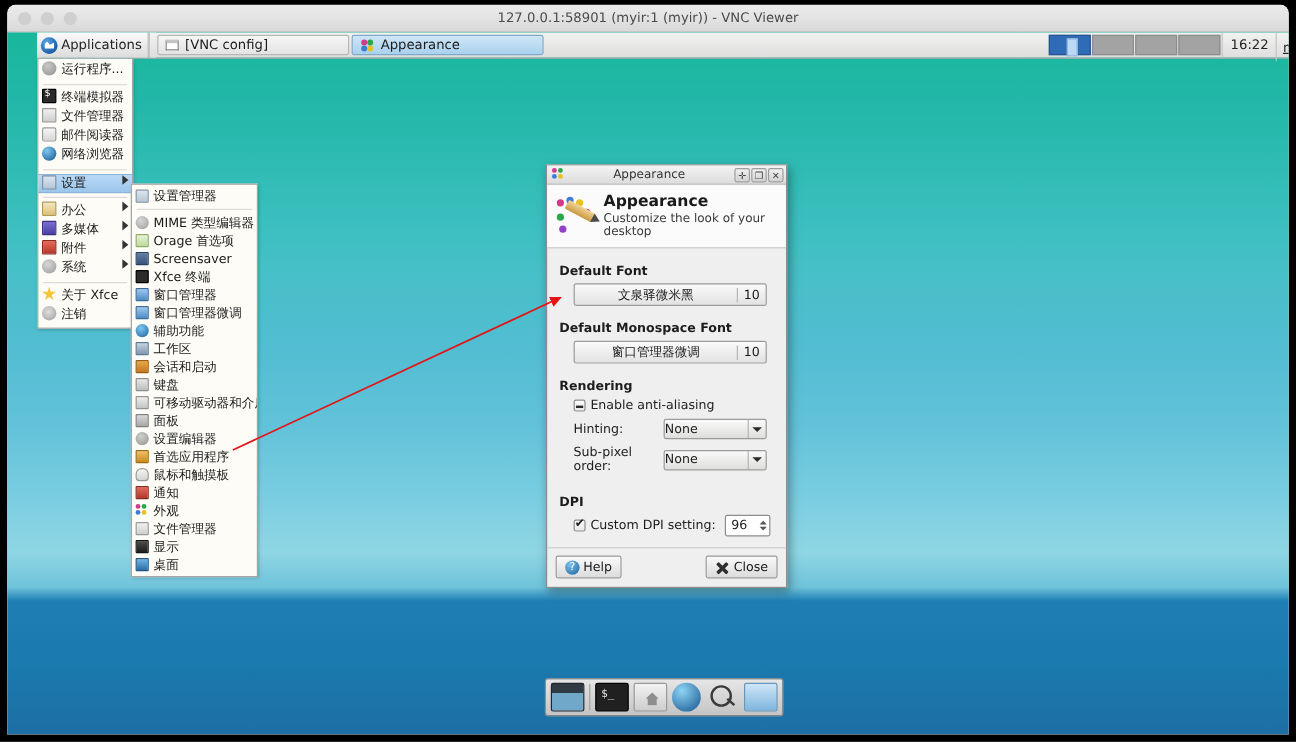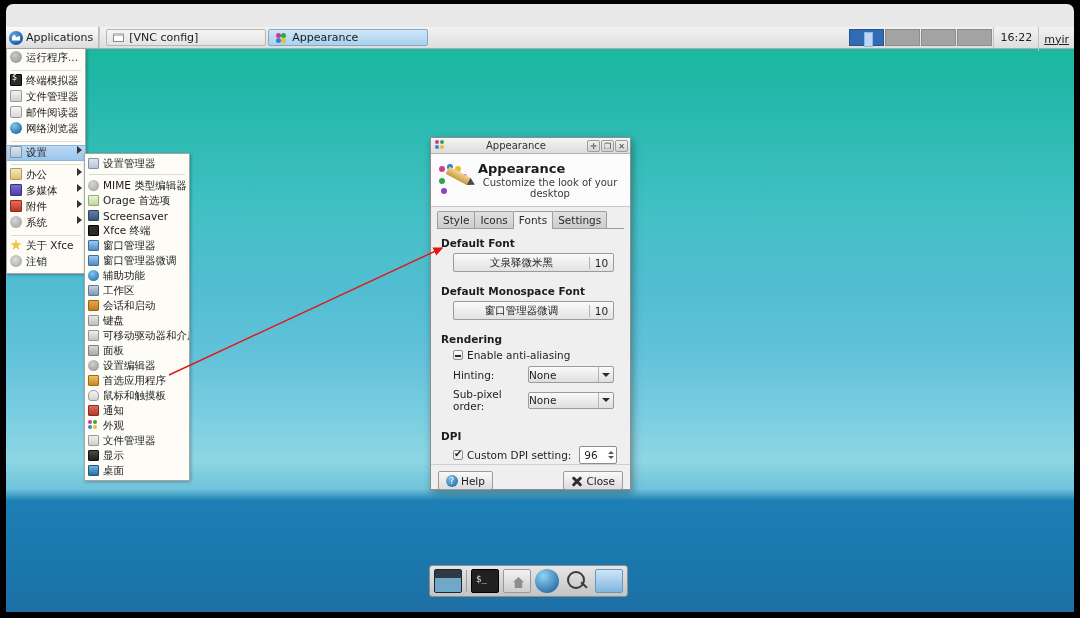--- a/index.html
+++ b/index.html
@@ -49,21 +49,21 @@
         #52bdd2 45%,
         #62c2da 56%,
         #79cde0 66%,
         #8ed6e4 74%,
         #6fc3da 79%,
         #1e7fb4 81%,
         #1a79ae 90%,
         #1d6fa4 100%);
     overflow: hidden;
   }
-  #desktop-clip { position: absolute; inset: 0; }
+  #desktop-clip { position: absolute; inset: 0; margin-left: 25px; }
 
   
   #xfce-panel {
     position: absolute; left: 0; top: 0;
     width: 1068px; height: 22px;
     background: linear-gradient(#f2f2f0, #dedede);
     border-bottom: 1px solid #aaa;
     display: flex; align-items: stretch;
     font-size: 11px;
   }
@@ -307,21 +307,21 @@
     transform: rotate(28deg);
     border-radius: 1px;
   }
   #dlg-header-pencil::after {
     content: ""; position: absolute; right: -6px; top: 0;
     width: 0; height: 0;
     border-left: 7px solid #4a4a4a;
     border-top: 4px solid transparent; border-bottom: 4px solid transparent;
   }
   #dlg-header-title { font-size: 13px; font-weight: bold; color: #1a1a1a; }
-  #dlg-header-sub { font-size: 10px; color: #3a3a3a; margin-top: 1px; text-align: center; }
+  #dlg-header-sub { font-size: 10px; color: #3a3a3a; margin-top: 1px; }
 
   #dlg-body { flex: 1; padding: 5px 6px 0; display: flex; flex-direction: column; }
   #tabs { display: flex; align-items: flex-end; border-bottom: 1px solid #9e9e9e; height: 17px; }
   .tab {
     padding: 2px 5px 2px;
     font-size: 10.5px;
     border: 1px solid #9e9e9e;
     border-bottom: none;
     margin-right: -1px;
     background: linear-gradient(#e0e0e0, #cdcdcd);
@@ -454,20 +454,28 @@
     width: 8px; height: 2px; background: #3a3a3a; transform: rotate(42deg);
   }
   .dk-folder { background: linear-gradient(#cfe6f7, #7fb6de); border: 1px solid #6897be; border-radius: 2px; }
   .dock-sep { width: 1px; height: 22px; background: #a0a0a0; }
 </style>
 </head>
 <body>
 
 <div id="vnc-window">
 
+  <div id="vnc-titlebar">
+    <div class="traffic-lights">
+      <div class="tl"></div>
+      <div class="tl"></div>
+      <div class="tl"></div>
+    </div>
+    <div id="vnc-title">127.0.0.1:58901 (myir:1 (myir)) - VNC Viewer</div>
+  </div>
 
   <div id="desktop">
     <div id="desktop-clip">
 
       <div id="xfce-panel">
         <div id="apps-button">
           <span class="xfce-logo"></span>
           <span>Applications</span>
         </div>
         <div id="taskbar-sep"></div>
@@ -664,26 +672,20 @@
             <span class="dot" style="left:22px;top:10px;background:#d13b8a"></span>
             <span id="dlg-header-pencil"></span>
           </div>
           <div>
             <div id="dlg-header-title">Appearance</div>
             <div id="dlg-header-sub">Customize the look of your desktop</div>
           </div>
         </div>
 
         <div id="dlg-body">
-          <div id="tabs">
-            <div class="tab"><span>Style</span></div>
-            <div class="tab"><span>Icons</span></div>
-            <div class="tab active"><span>Fonts</span></div>
-            <div class="tab"><span>Settings</span></div>
-          </div>
 
           <div id="tab-content">
 
             <div class="section-title">Default Font</div>
             <div class="font-button">
               <span class="fb-name">文泉驿微米黑</span>
               <span class="fb-size">10</span>
             </div>
 
             <div class="spacer-12"></div>

